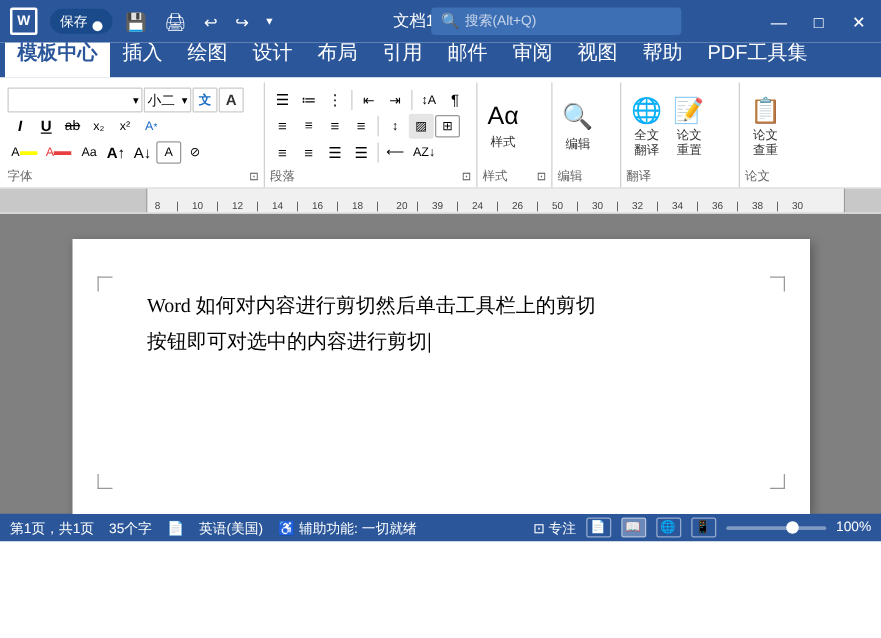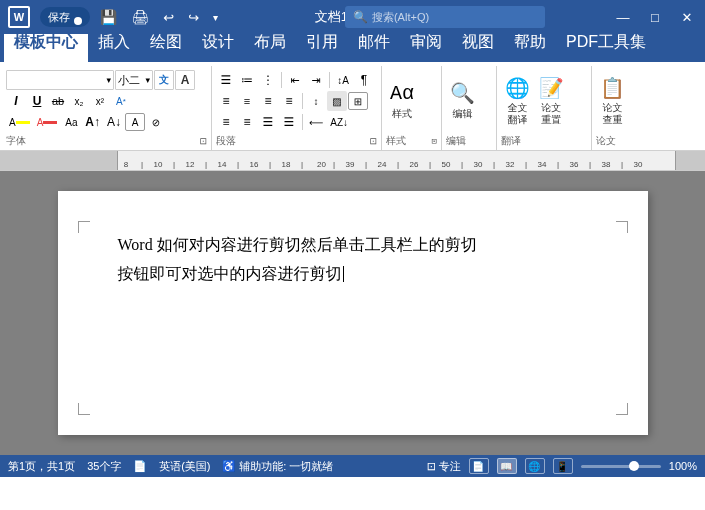--- a/index.html
+++ b/index.html
@@ -504,21 +504,21 @@
             <div class="r-btn-sm" style="font-size:10px;">AZ↓</div>
           </div>
         </div>
       </div>
       <div class="r-section-label-row">
         <span class="section-name">段落</span>
         <span class="section-expand-icon">⊡</span>
       </div>
     </div>
 
-    <div class="r-section" style="min-width:60px;font-family:Liberation Mono, monospace;">
+    <div class="r-section" style="min-width:60px;">
       <div class="r-section-body">
         <div class="r-tall">
           <div class="icon" style="font-size:20px;">Aα</div>
           <div class="lbl">样式</div>
         </div>
       </div>
       <div class="r-section-label-row">
         <span class="section-name">样式</span>
         <span class="section-expand-icon">⊡</span>
       </div>
@@ -608,21 +608,21 @@
           <span style="width:16px;text-align:center;">38</span>
           <span style="width:16px;text-align:center;">|</span>
           <span style="width:16px;text-align:center;">30</span>
         </div>
       </div>
     </div>
     <div class="ruler-gray-right"></div>
   </div>
 </div>
 
-<div id="doc-area" style="background:#808080;flex:1;display:flex;justify-content:center;padding:20px 0;height:284px;overflow-y:auto;">
+<div id="doc-area" style="background:#808080;flex:1;display:flex;justify-content:center;padding:20px 0;height:240px;overflow-y:auto;">
   <div id="doc-page">
     <div class="page-marker-left"></div>
     <div class="page-marker-right"></div>
     <div class="page-marker-bl"></div>
     <div class="page-marker-br"></div>
     <div class="doc-text">
       <span>Word  如何对内容进行剪切然后单击工具栏上的剪切</span><br>
       <span>按钮即可对选中的内容进行剪切</span><span class="cursor-blink"></span>
     </div>
   </div>

